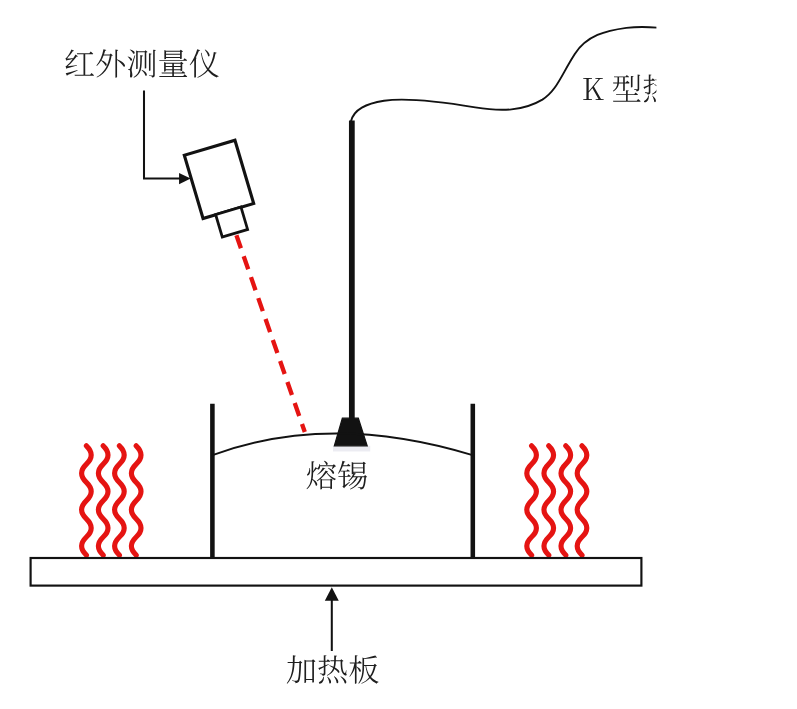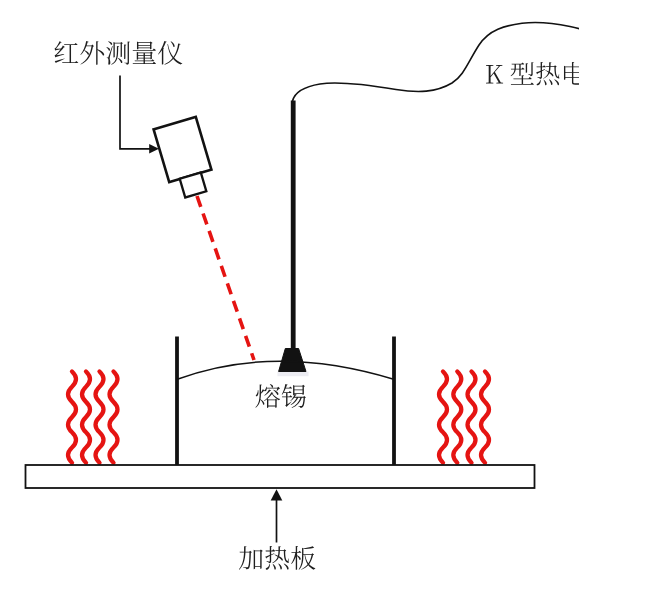--- a/index.html
+++ b/index.html
@@ -1,17 +1,17 @@
 <!DOCTYPE html>
 <html><head>
 <meta charset="utf-8">
 <style>
   html,body { margin:0; padding:0; background:#ffffff; }
   .stage { position:relative; width:547px; height:591px; background:#ffffff;
-           font-family:"Liberation Serif", serif; overflow:hidden;padding-left:32px; }
+           font-family:"Liberation Serif", serif; overflow:hidden; }
   .stage svg { position:absolute; left:0; top:0; }
   .label-text { position:absolute; color:transparent; font-size:26px; line-height:28px;
                 white-space:nowrap; letter-spacing:0; pointer-events:none; }
 </style>
 </head>
 <body>
 
 <div class="stage">
 
 <svg width="664" height="591" viewBox="0 0 664 591">

